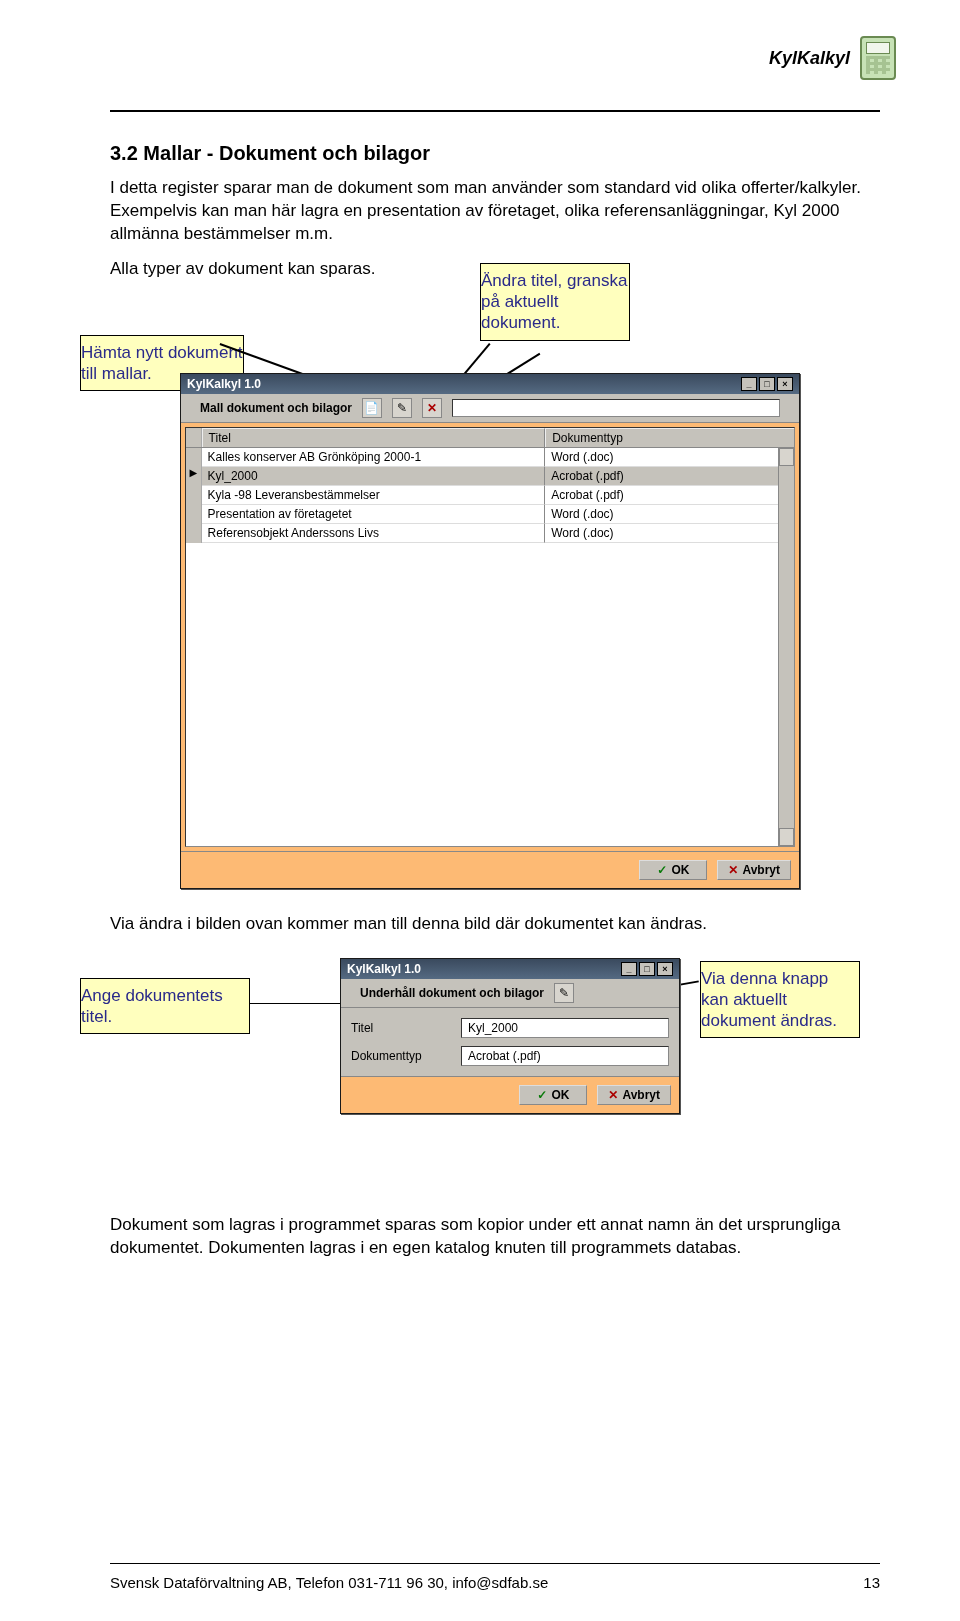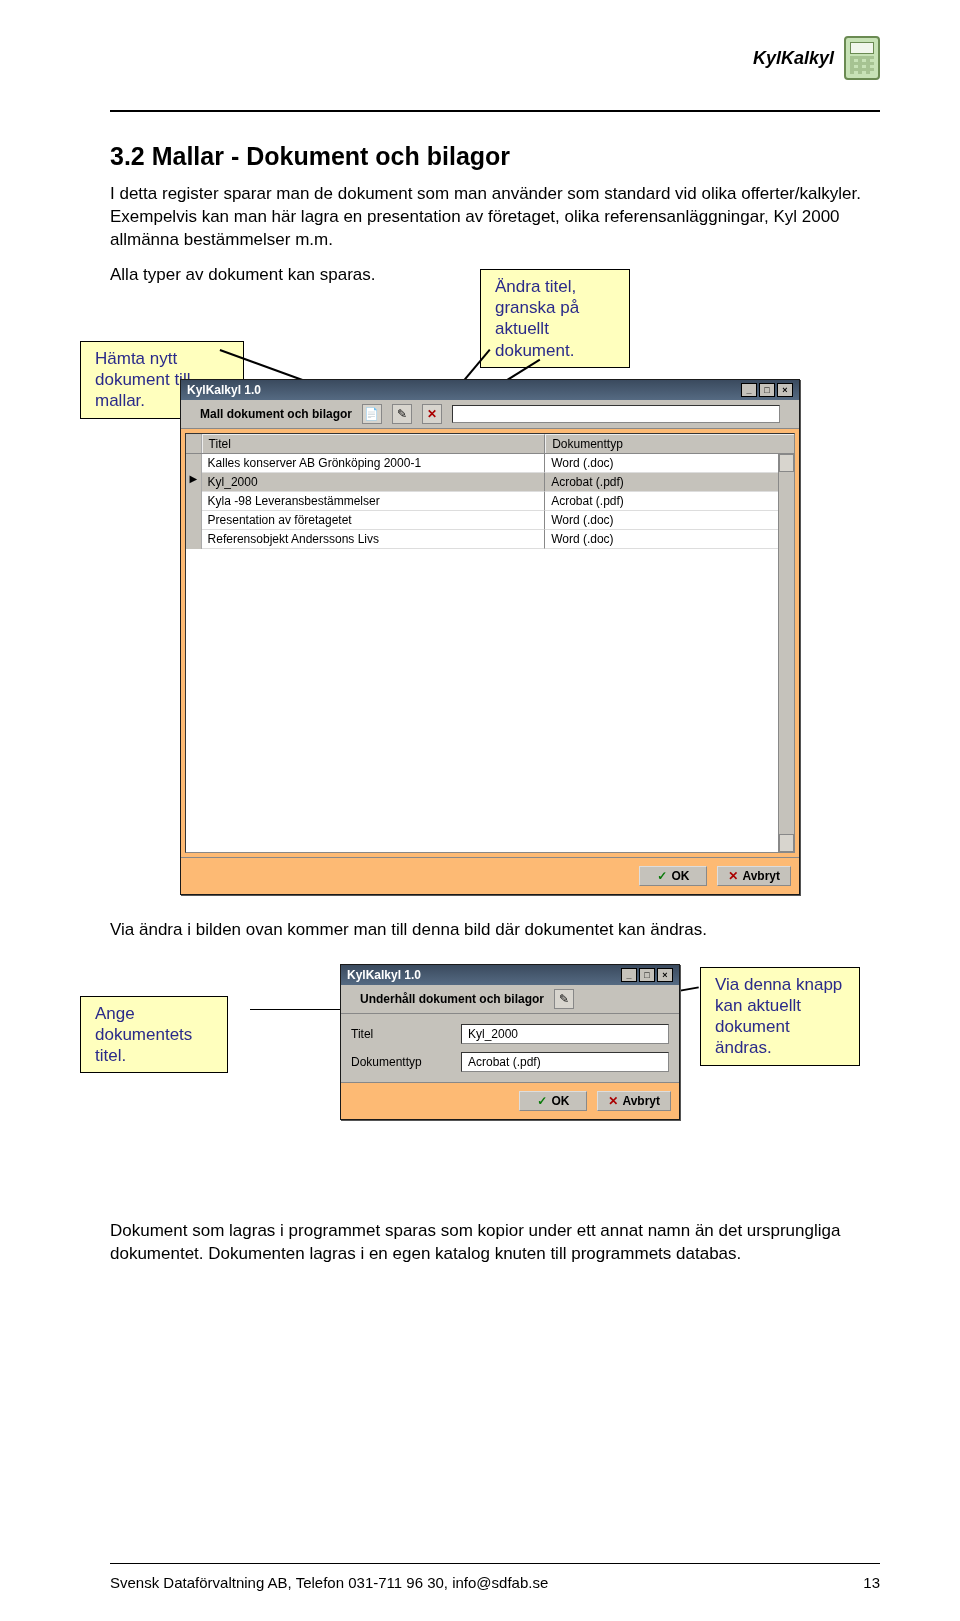--- a/index.html
+++ b/index.html
@@ -17,21 +17,21 @@
     min-height: 1621px;
   }
   .header-line {
     border-top: 2px solid #000;
     margin-top: 50px;
     margin-bottom: 10px;
   }
   .header-row {
     position: absolute;
     top: 36px;
-    right: 80px;
+    right: 64px;
     left: 110px;
     display: flex;
     justify-content: flex-end;
     align-items: center;
     gap: 10px;
   }
   .brand {
     font-weight: bold;
     font-style: italic;
     font-size: 18px;
@@ -55,34 +55,34 @@
     content: "";
     position: absolute;
     top: 18px; left: 4px; right: 4px; bottom: 4px;
     background-image:
       linear-gradient(#6a8a52 50%, transparent 50%),
       linear-gradient(90deg, #6a8a52 50%, transparent 50%);
     background-size: 100% 6px, 8px 100%;
     opacity: 0.35;
   }
   h2.section {
-    font-size: 25px;
+    font-size: 20px;
     font-weight: bold;
     margin: 30px 0 12px 0;
   }
   p.body {
     font-size: 17px;
     line-height: 1.35;
     margin: 6px 0 12px 0;
   }
   
   .callout {
     background: #ffffbe;
     border: 1.5px solid #000;
-    padding: 6px 14px;
+    padding: 6px 0;
     font-size: 17px;
     line-height: 1.25;
     color: #2a2a8a;
     position: absolute;
   }
   .callout-line {
     position: absolute;
     background: #000;
     height: 1.5px;
     transform-origin: left center;
@@ -331,21 +331,21 @@
             <span class="xmark">✕</span>
             <span>Avbryt</span>
           </div>
       </div>
     </div>
   </div>
 
   <p class="body" style="margin-top:60px;">Via ändra i bilden ovan kommer man till denna bild där dokumentet kan ändras.</p>
 
   <div class="diag2-container">
-    <div class="callout" style="left:-30px; top:30px; width:148px;margin-top:12px;">Ange dokumentets titel.</div>
+    <div class="callout" style="left:-30px; top:30px; width:170px;">Ange dokumentets titel.</div>
     <div class="callout-line" style="left:140px; top:55px; width:90px;"></div>
 
     <div class="callout" style="left:590px; top:13px; width:160px;">Via denna knapp kan aktuellt dokument ändras.</div>
     <div class="callout-line" style="left:500px; top:48px; width:90px; transform:rotate(-10deg);"></div>
 
     <div class="win small" style="position:absolute; left:230px; top:10px; width:340px;">
       <div class="titlebar">
         <span>KylKalkyl 1.0</span>
         <div class="btns">
           <div class="winbtn">_</div>

